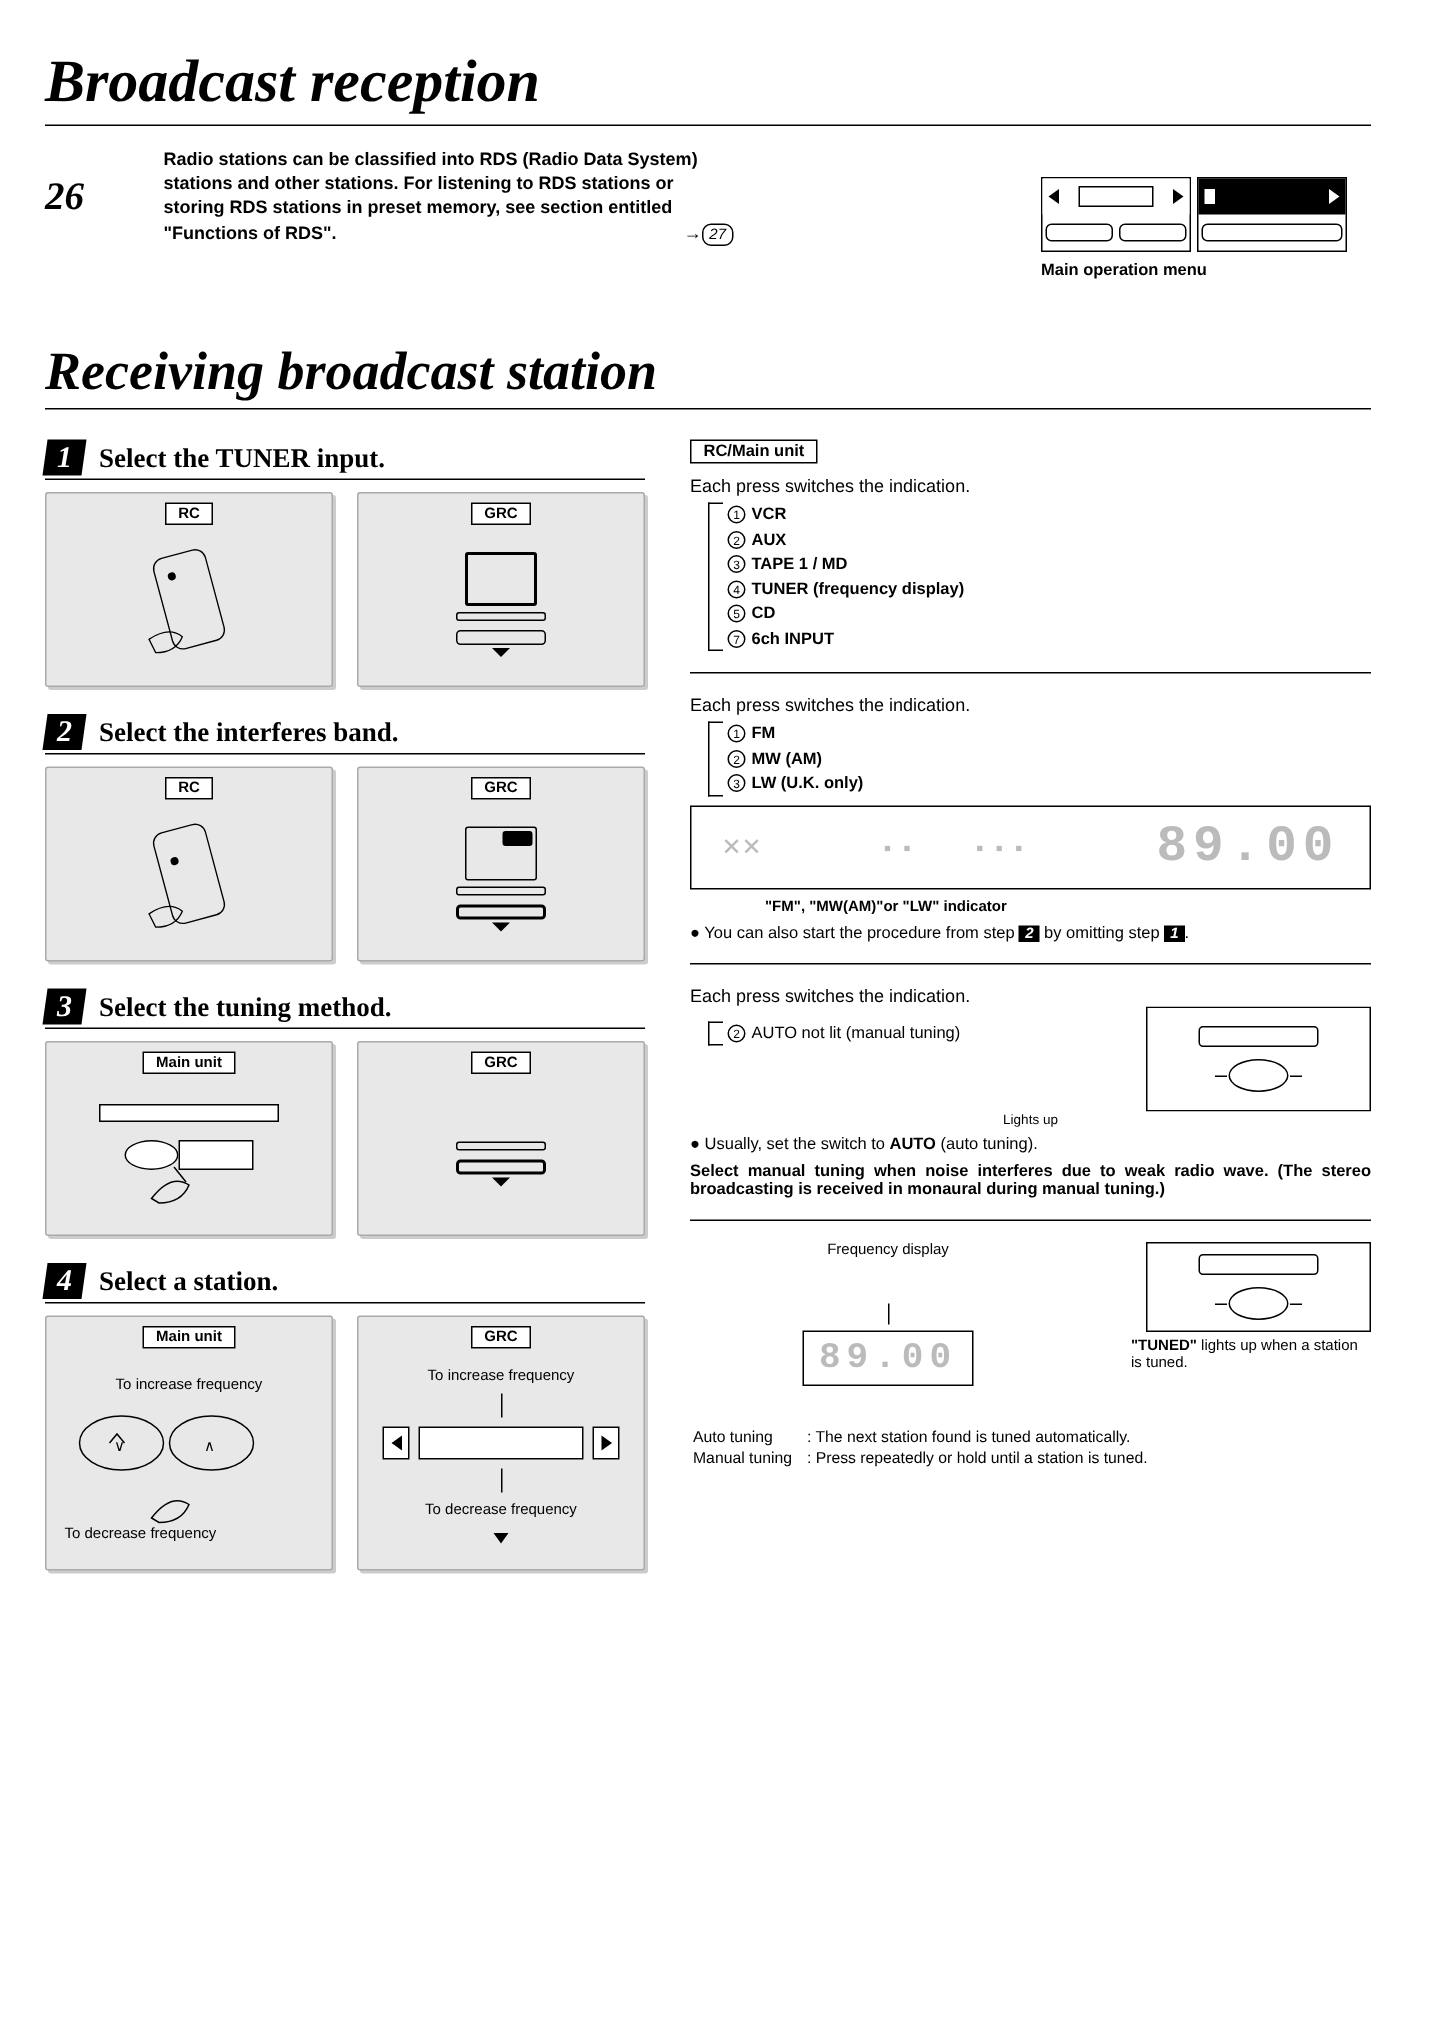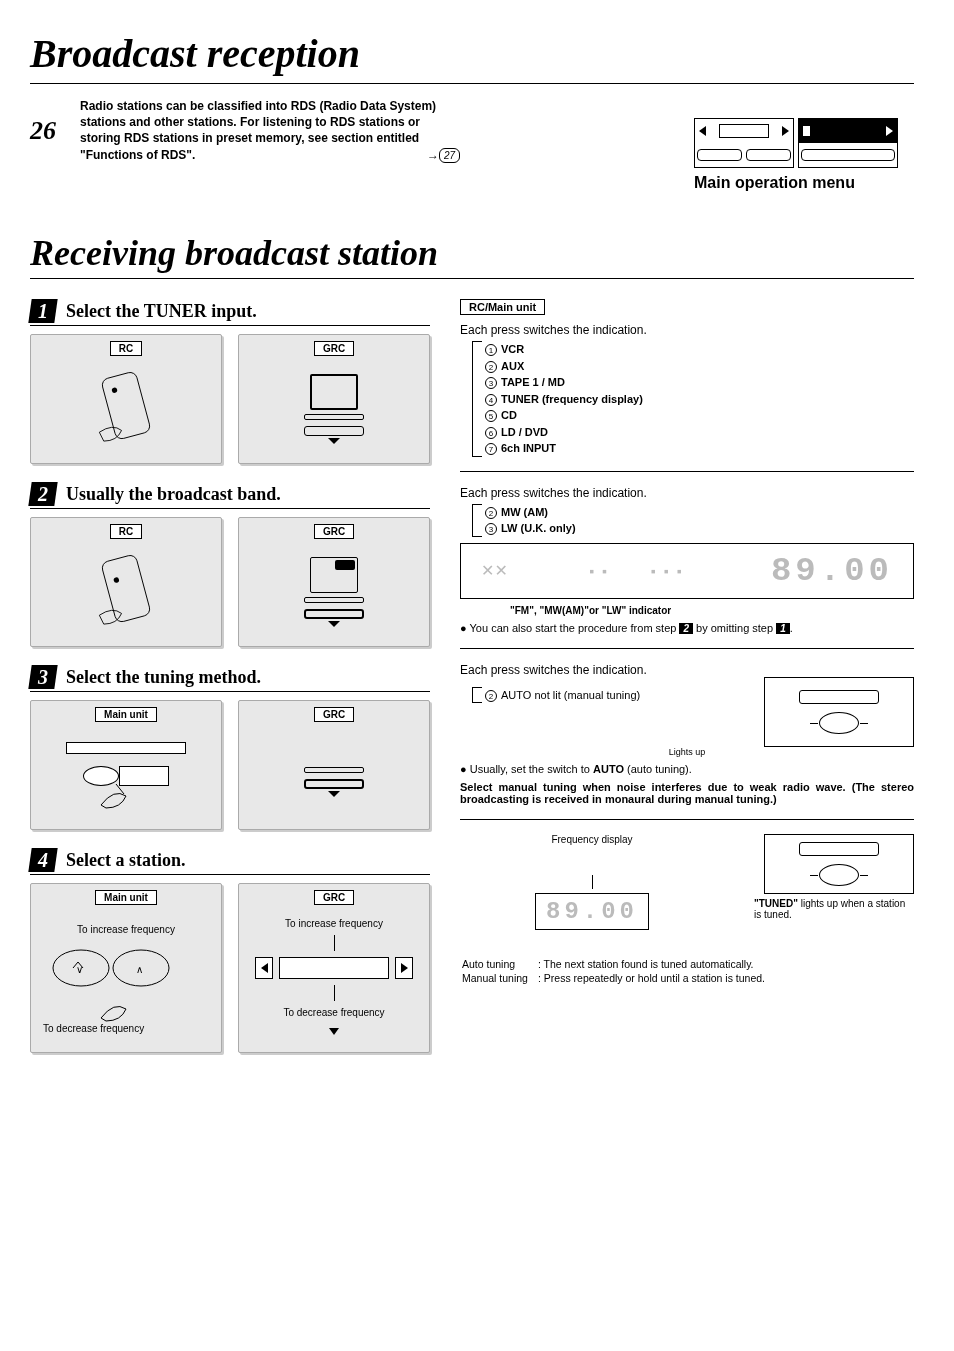--- a/index.html
+++ b/index.html
@@ -28,20 +28,21 @@
     font-weight: bold;
     font-size: 26px;
     width: 30px;
     padding-top: 18px;
   }
   .intro-block {
     width: 380px;
     font-weight: bold;
     font-size: 12px;
     line-height: 1.35;
+    margin-left: 29px;
   }
   .ref-icon {
     display:inline-block;
     border:1px solid #000;
     border-radius:6px;
     padding:0 4px;
     font-size:10px;
     font-style:italic;
     font-weight:normal;
   }
@@ -64,21 +65,21 @@
   .menu-panel .upper .tri {
     width:0;height:0;border-top:5px solid transparent;border-bottom:5px solid transparent;
   }
   .menu-panel .upper .tri.l { border-right:7px solid #000; }
   .menu-panel .upper .tri.r { border-left:7px solid #000; }
   .menu-panel.right .upper .tri.l { border-right:7px solid #fff;}
   .menu-panel.right .upper .tri.r { border-left:7px solid #fff;}
   .menu-panel .upper .slot { width:50px;height:14px;border:1px solid #000;background:#fff;display:flex;align-items:center;justify-content:center; }
   .menu-panel .lower { flex:1; display:flex; gap:4px; align-items:center; justify-content:center; padding:2px; }
   .menu-panel .lower .btn { flex:1; height:12px; border:1px solid #000; border-radius:4px; }
-  .menu-caption { font-size:16px; font-weight:bold; margin-top:6px; }
+  .menu-caption { font-size:11px; font-weight:bold; margin-top:6px; }
 
   .title-sub {
     font-family: "Times New Roman", serif;
     font-style: italic;
     font-weight: bold;
     font-size: 36px;
     border-bottom: 1px solid #000;
     padding-bottom: 4px;
     margin: 40px 0 14px 0;
   }
@@ -323,21 +324,21 @@
             <div class="tri"></div>
           </div>
         </div>
       </div>
     </div>
 
     <div class="step-hdr">
       <div class="step-num">
           <span>2</span>
         </div>
-      <div class="step-title">Usually the broadcast band.</div>
+      <div class="step-title">Select the interferes band.</div>
     </div>
     <div class="panel-row">
       <div class="panel">
         <div class="label">RC</div>
         <div class="inner">
           <svg class="remote-svg" viewBox="0 0 100 90">
             <rect x="30" y="5" width="40" height="70" rx="8" fill="none" stroke="#000" transform="rotate(-15 50 40)"></rect>
             <circle cx="42" cy="28" r="3" fill="#000" transform="rotate(-15 50 40)"></circle>
             <path d="M20 70 Q 35 60 45 68 Q 40 80 25 80 Z" fill="none" stroke="#000"></path>
           </svg>
@@ -445,28 +446,28 @@
   <div class="col-right">
 
     <div class="rc-badge">RC/Main unit</div>
     <div>Each press switches the indication.</div>
     <div class="cycle-list">
       <div class="row"><span class="circ">1</span><b>VCR</b></div>
       <div class="row"><span class="circ">2</span><b>AUX</b></div>
       <div class="row"><span class="circ">3</span><b>TAPE 1 / MD</b></div>
       <div class="row"><span class="circ">4</span><b>TUNER (frequency display)</b></div>
       <div class="row"><span class="circ">5</span><b>CD</b></div>
-      <div class="row"><span class="circ">6</span><b>LD /  DVD</b></div>
       <div class="row"><span class="circ">7</span><b>6ch INPUT</b></div>
     </div>
 
     <div class="divider"></div>
 
     <div>Each press switches the indication.</div>
     <div class="cycle-list">
+      <div class="row"><span class="circ">1</span><b>FM</b></div>
       <div class="row"><span class="circ">2</span><b>MW (AM)</b></div>
       <div class="row"><span class="circ">3</span><b>LW (U.K. only)</b></div>
     </div>
 
     <div class="lcd-box">
       <span class="ant-icon">✕✕</span>
       <span class="dots">▪▪ &nbsp; ▪▪▪</span>
       <span class="seg">89.00</span>
     </div>
     <div class="indicator-note">

